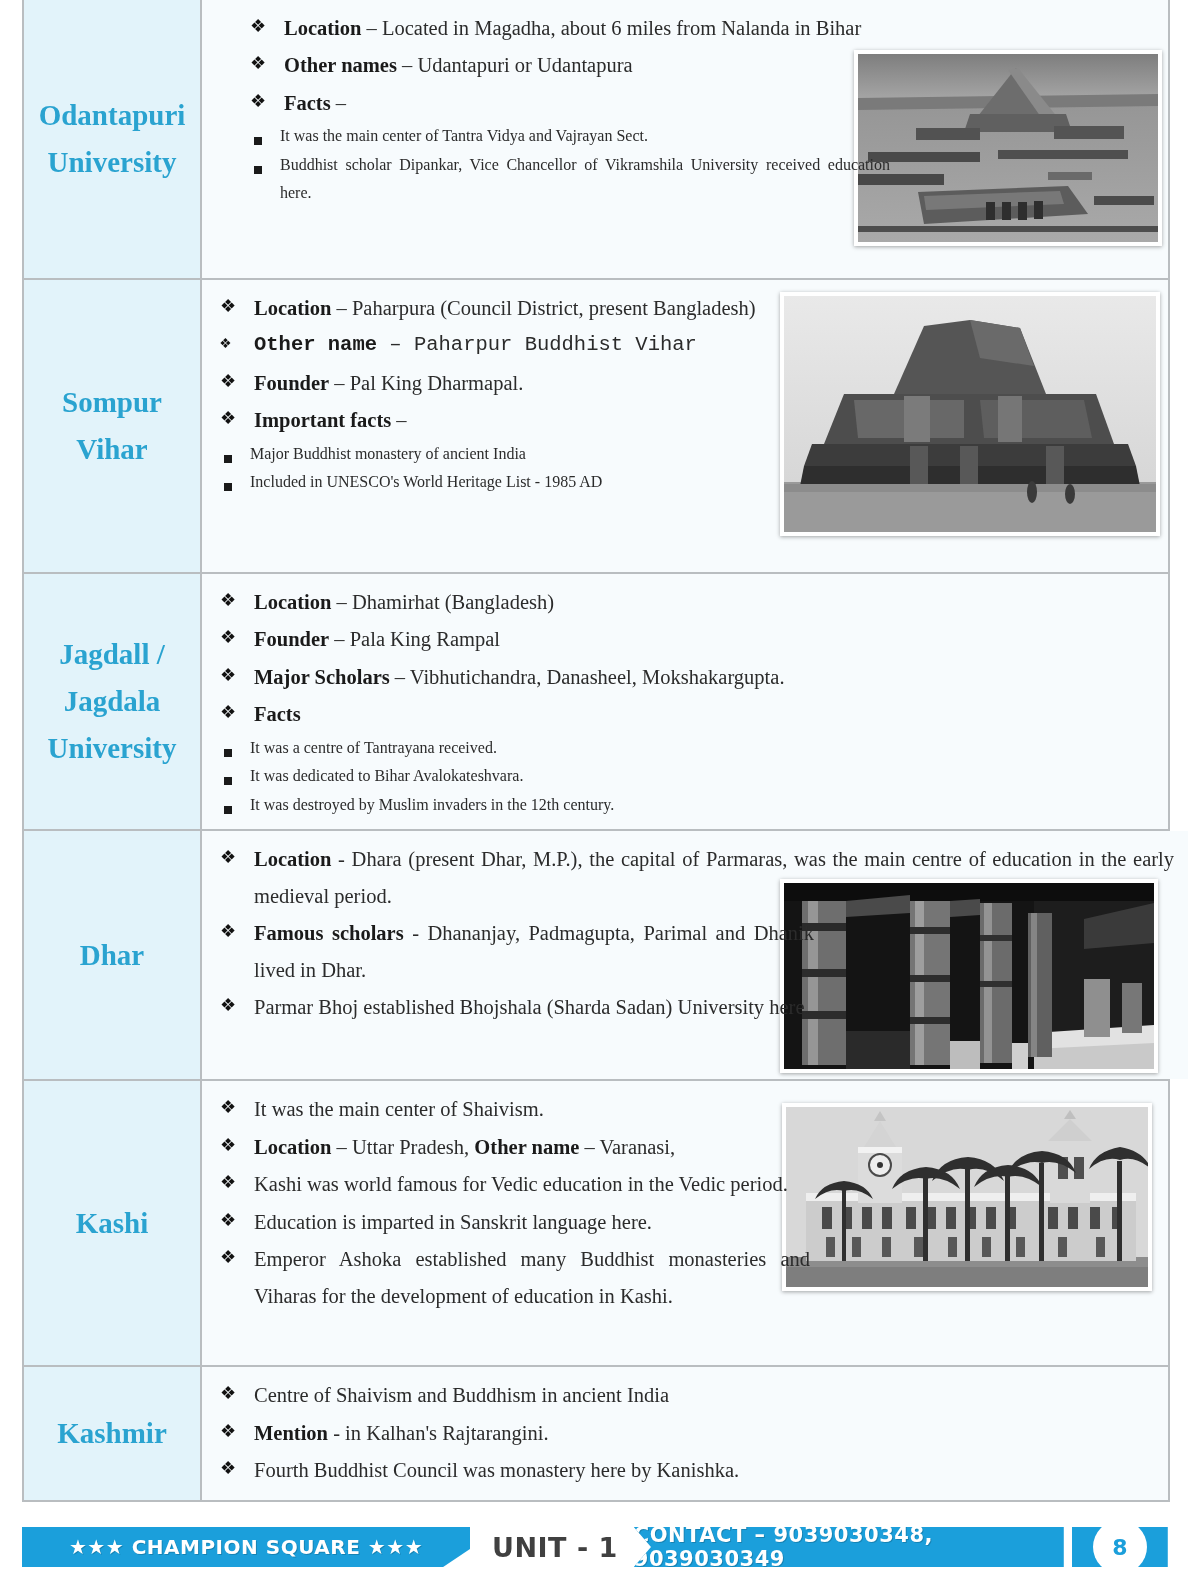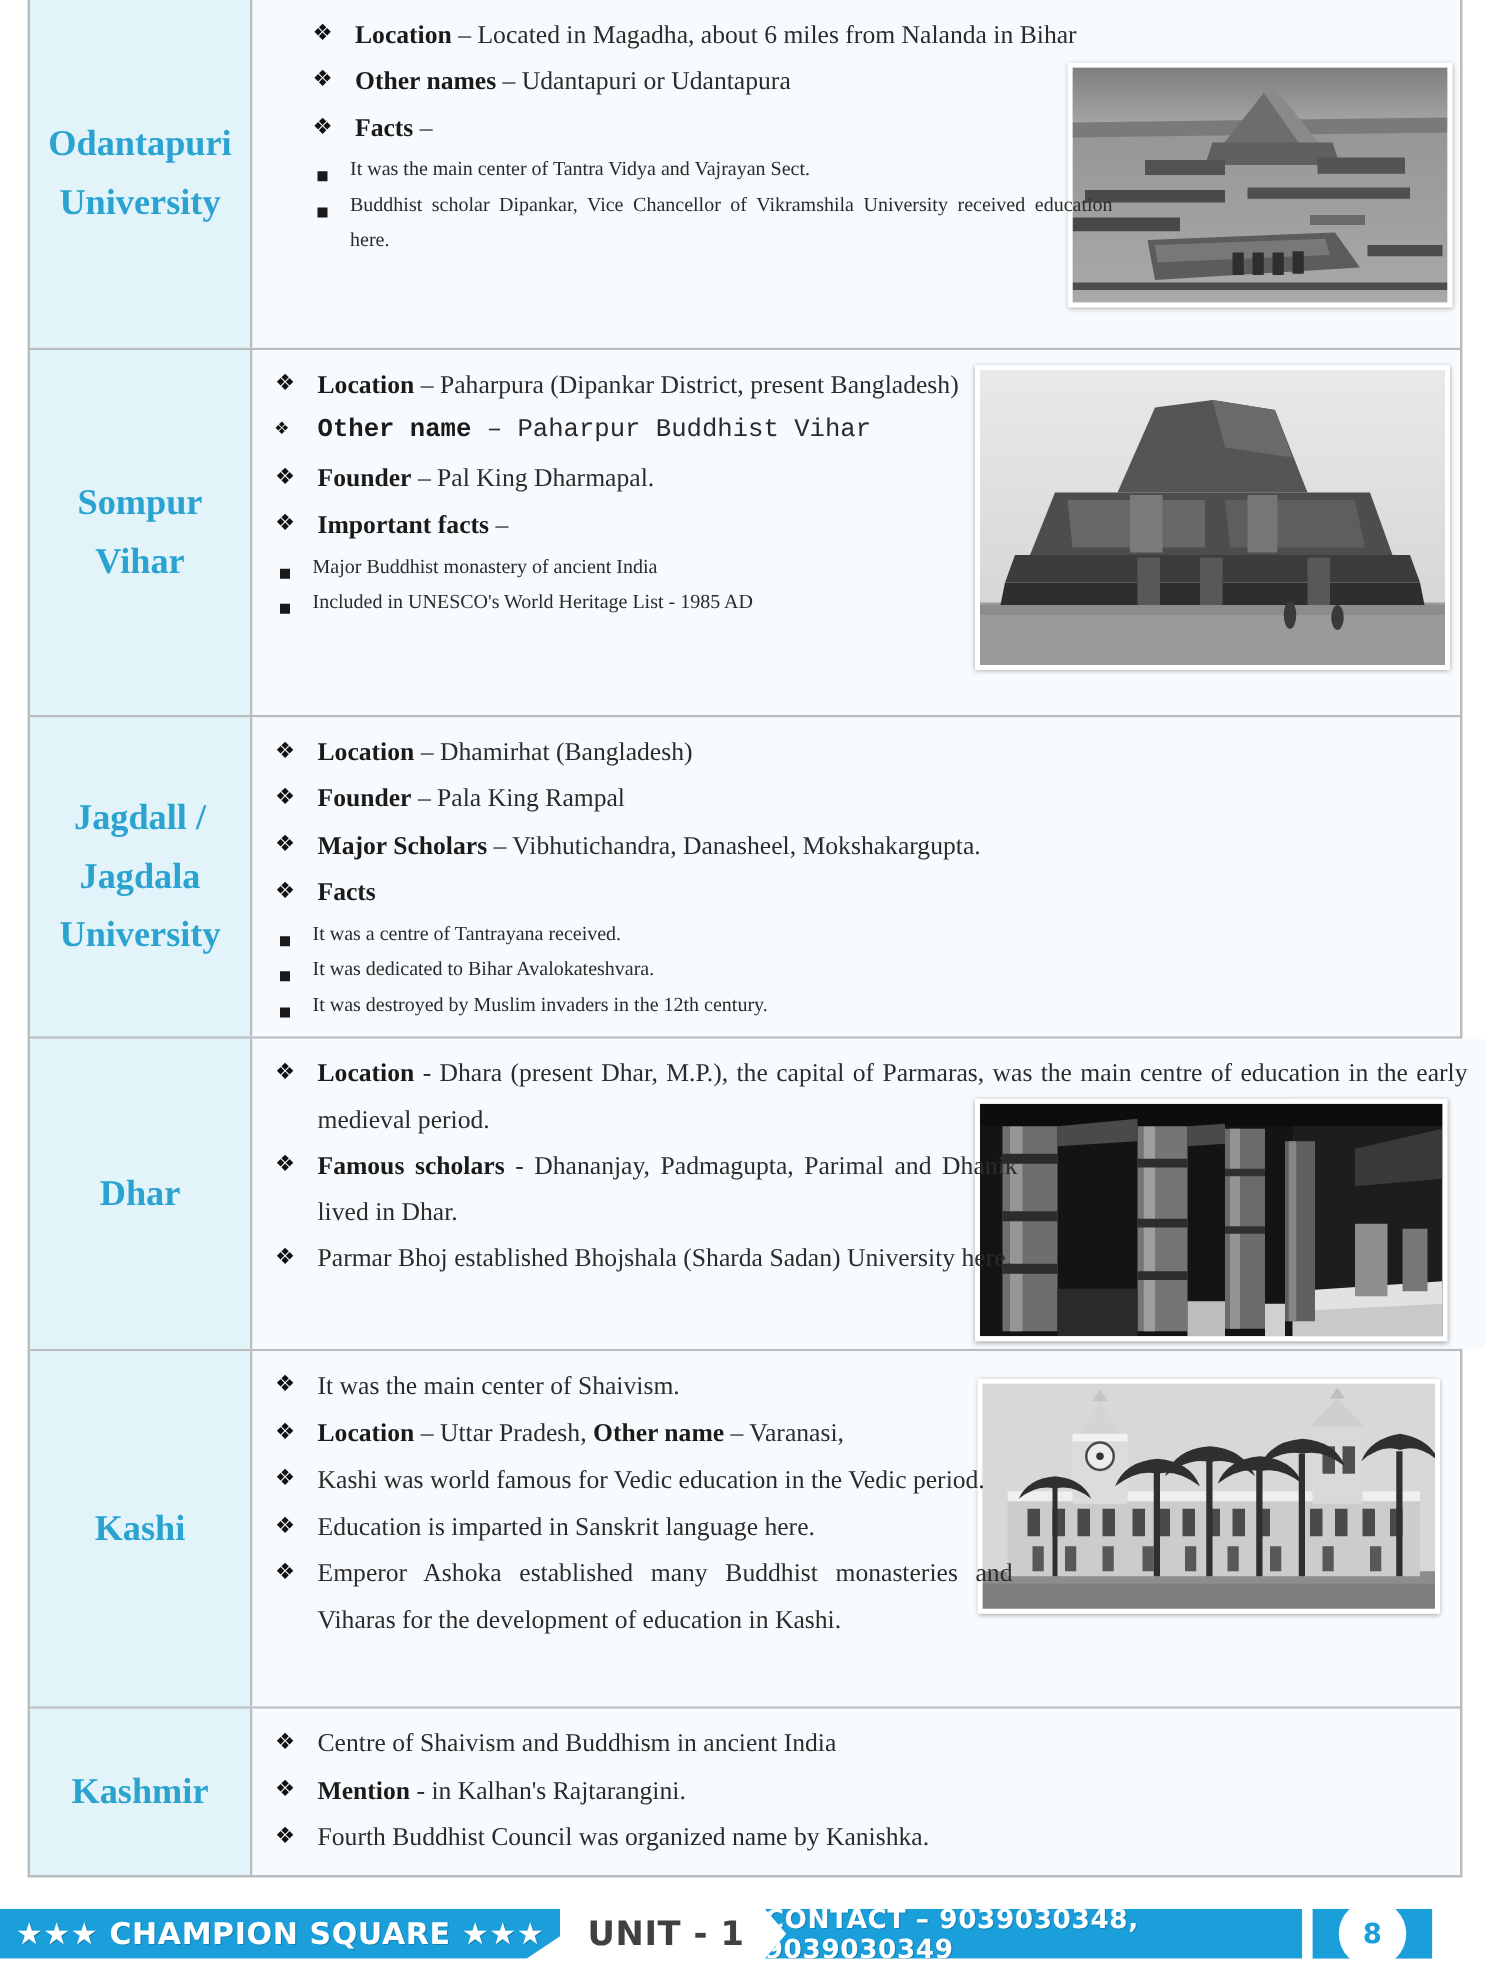--- a/index.html
+++ b/index.html
@@ -138,22 +138,23 @@
     height: 40px;
     display: flex;
     align-items: center;
     justify-content: center;
     color: #ffffff;
     font-family: "DejaVu Sans", sans-serif;
     font-weight: bold;
     letter-spacing: 0.5px;
   }
   .flag-left {
+    margin-left: 22px;
     width: 448px;
-    font-size: 24px;
+    font-size: 20px;
     clip-path: polygon(0 0, 100% 0, 100% 55%, 94% 100%, 0 100%);
     text-shadow: 1px 1px 0 rgba(0,0,0,0.18);
   }
   .unit {
     color: #404040;
     font-family: "DejaVu Sans", sans-serif;
     font-weight: bold;
     font-size: 27px;
     margin: 0 16px 0 22px;
     letter-spacing: 0.5px;
@@ -298,21 +299,21 @@
           </g>
           <rect x="0" y="188" width="372" height="8" fill="#8c8c8c"></rect>
           <g fill="#3a3a3a">
             <ellipse cx="248" cy="196" rx="5" ry="11"></ellipse>
             <ellipse cx="286" cy="198" rx="5" ry="10"></ellipse>
           </g>
         </svg>
       </div>
       <ul class="lvl1">
         <li style="width:560px;">
-          <span class="lbl">Location</span><span> – </span><span>Paharpura (Dipankar District, present Bangladesh)</span>
+          <span class="lbl">Location</span><span> – </span><span>Paharpura (Council District, present Bangladesh)</span>
         </li>
         <li style="width:560px;font-family:Liberation Mono, monospace;">
           <span class="lbl">Other name</span><span> – </span><span>Paharpur Buddhist Vihar</span>
         </li>
         <li style="width:560px;">
           <span class="lbl">Founder</span><span> – </span><span>Pal King Dharmapal.</span>
         </li>
         <li style="width:560px;">
           <span class="lbl">Important facts</span><span> –</span>
         </li>
@@ -513,21 +514,21 @@
     </div>
     <div class="col-body" style="min-height:104px;">
       <ul class="lvl1">
         <li class="nojust">
           <span>Centre of Shaivism and Buddhism in ancient India</span>
         </li>
         <li class="nojust">
           <span class="lbl">Mention</span><span> - </span><span>in Kalhan's Rajtarangini.</span>
         </li>
         <li class="nojust">
-          <span>Fourth Buddhist Council was organized name by Kanishka.</span>
+          <span>Fourth Buddhist Council was monastery here by Kanishka.</span>
         </li>
       </ul>
     </div>
   </div>
 
 </div>
 
 <div class="footer">
   <div class="flag flag-left">
     <span>★★★ CHAMPION SQUARE ★★★</span>

